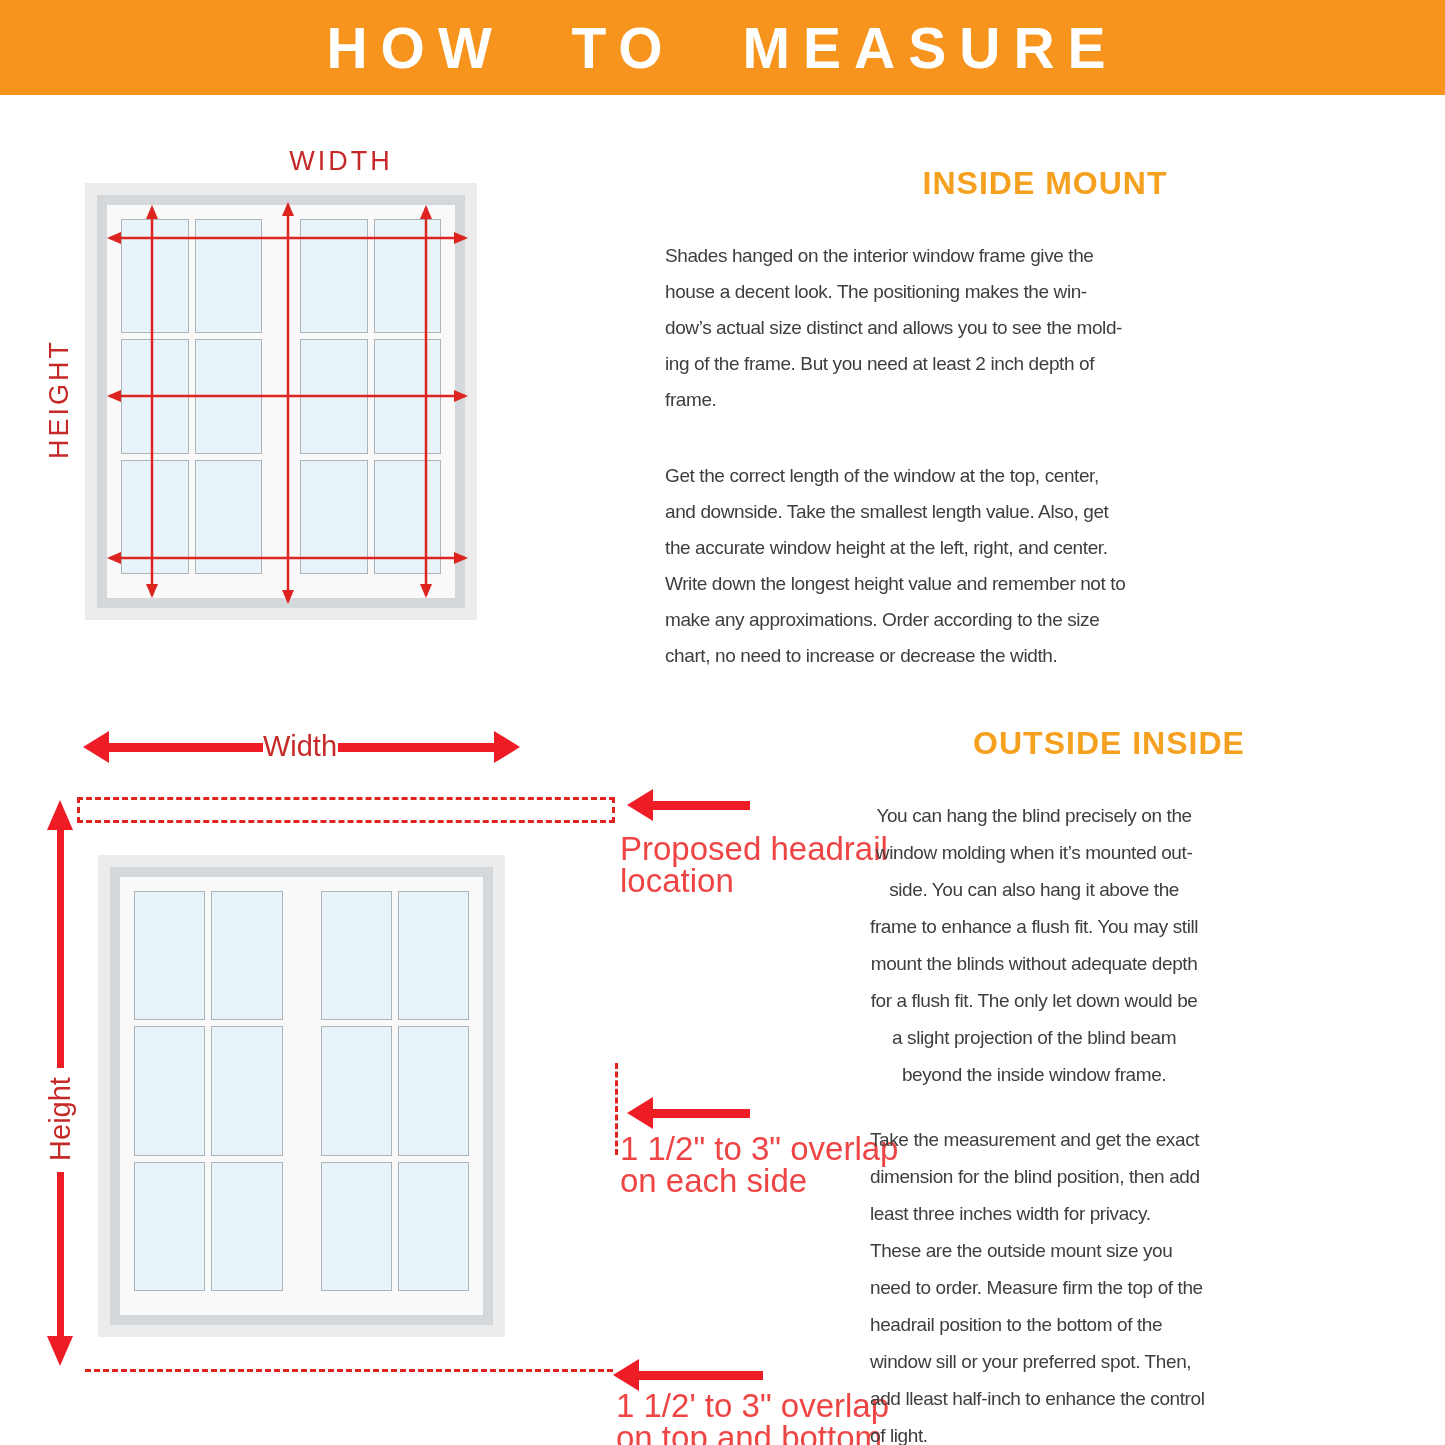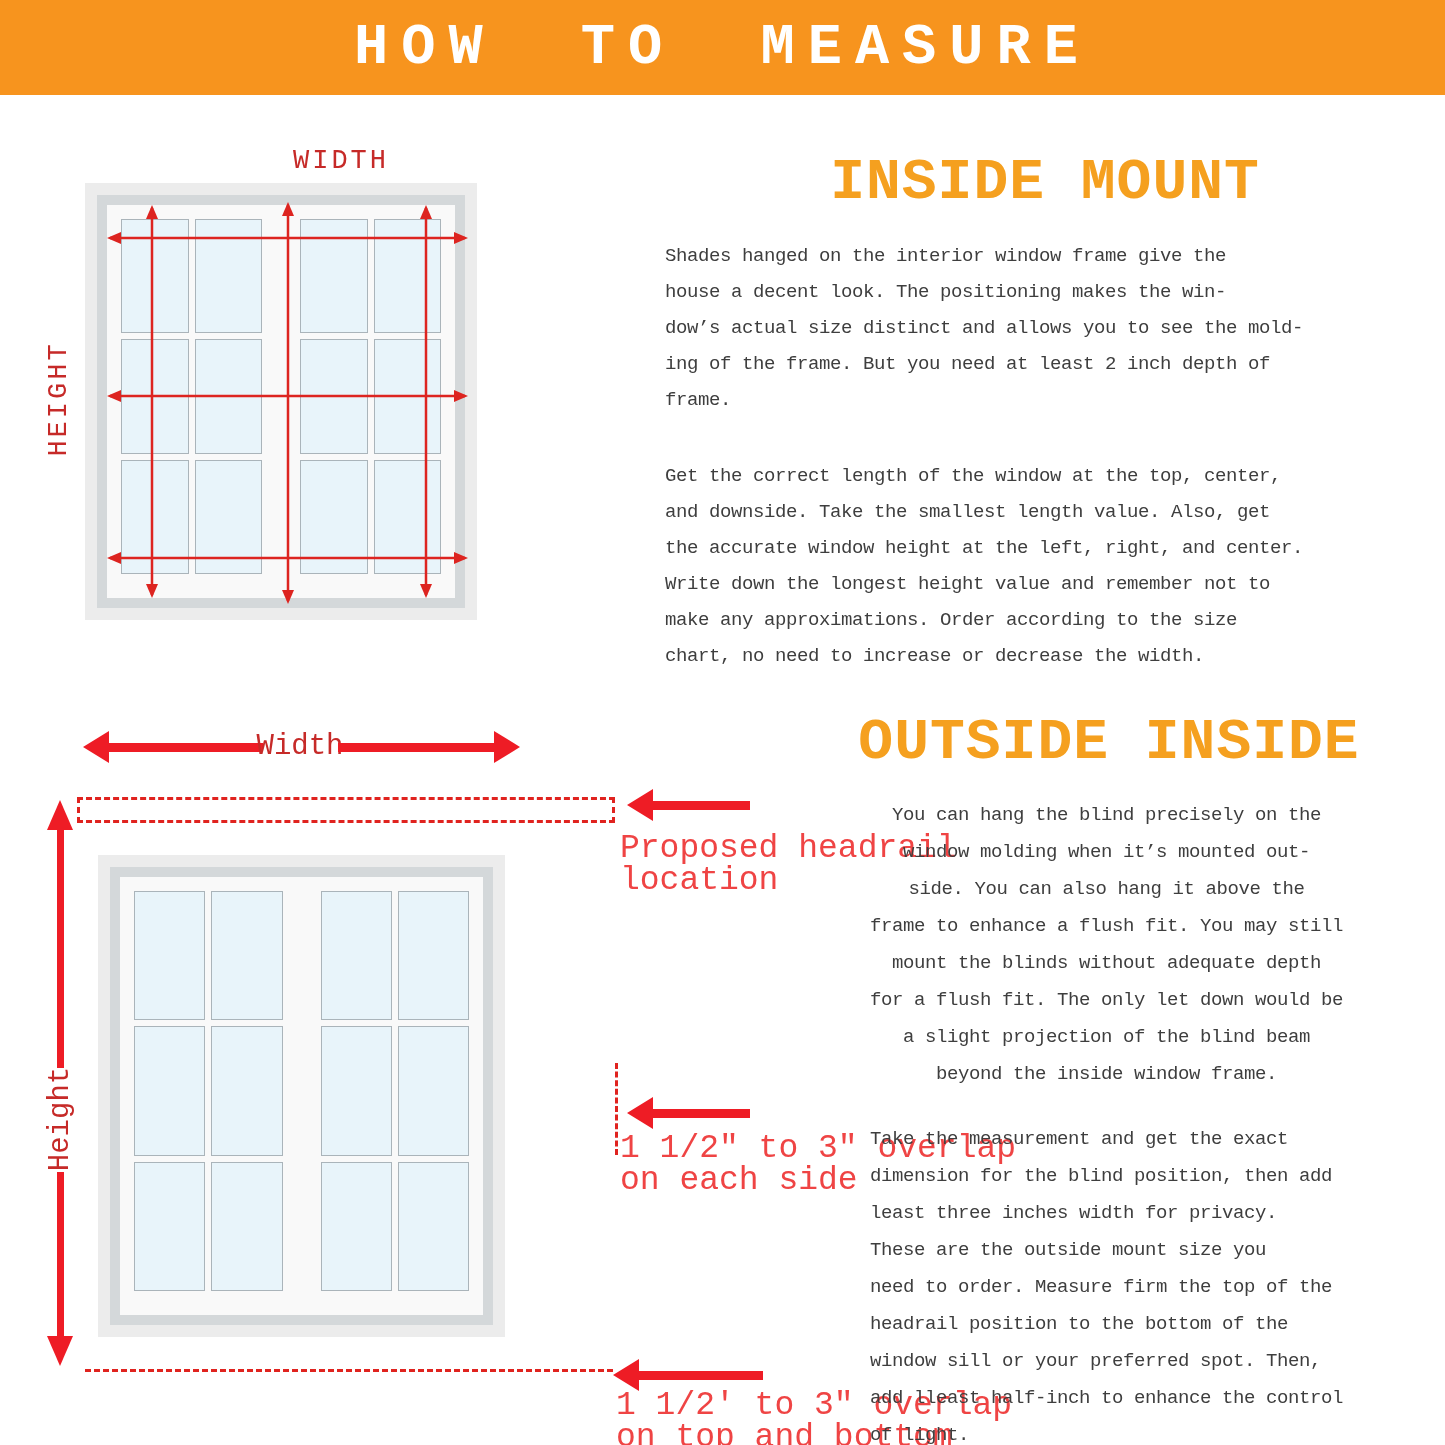--- a/index.html
+++ b/index.html
@@ -1,18 +1,18 @@
 <!DOCTYPE html>
 <html><head>
 <meta charset="utf-8">
 <style>
   html,body{margin:0;padding:0;background:#ffffff;}
   #canvas{
     position:relative;width:1445px;height:1445px;background:#ffffff;
-    font-family:Liberation Mono, monospace;overflow:hidden;
+    font-family:Liberation Sans, sans-serif;overflow:hidden;
   }
   
   .header{
     position:absolute;left:0;top:0;width:1445px;height:95px;background:#f7941e;
     display:flex;align-items:center;justify-content:center;
   }
   .header .title{
     color:#ffffff;font-size:57px;font-weight:bold;letter-spacing:13px;word-spacing:38px;
   }
   
@@ -52,21 +52,21 @@
   #side-dash{position:absolute;left:615px;top:1063px;height:92px;width:0;border-left:3px dashed #e0231f;}
   #bottom-dash{position:absolute;left:85px;top:1369px;width:528px;height:0;border-top:3px dashed #e0231f;}
   
   .vhead{position:absolute;width:0;height:0;border-left:13px solid transparent;border-right:13px solid transparent;}
   #height-head-up{left:47px;top:800px;border-bottom:30px solid #ee1c25;}
   #height-head-down{left:47px;top:1336px;border-top:30px solid #ee1c25;}
   .vshaft{position:absolute;width:7px;background:#ee1c25;}
   #height-shaft-1{left:57px;top:828px;height:240px;}
   #height-shaft-2{left:57px;top:1172px;height:166px;}
   
-  .section-heading{position:absolute;font-size:58px;font-weight:bold;color:#f5a01f;letter-spacing:1px;}
+  .section-heading{position:absolute;font-size:32px;font-weight:bold;color:#f5a01f;letter-spacing:1px;margin-top:15px;}
   #inside-heading{left:665px;top:150px;width:760px;text-align:center;}
   #outside-heading{left:809px;top:710px;width:600px;text-align:center;}
   .para{position:absolute;font-size:19px;line-height:36px;color:#3e3e3e;white-space:pre;letter-spacing:-0.4px;}
   #inside-para1{left:665px;top:238px;}
   #inside-para2{left:665px;top:458px;}
   #outside-para1{left:870px;top:797px;line-height:37px;text-align:center;}
   #outside-para2{left:870px;top:1121px;line-height:37px;}
 </style>
 </head>
 <body>

